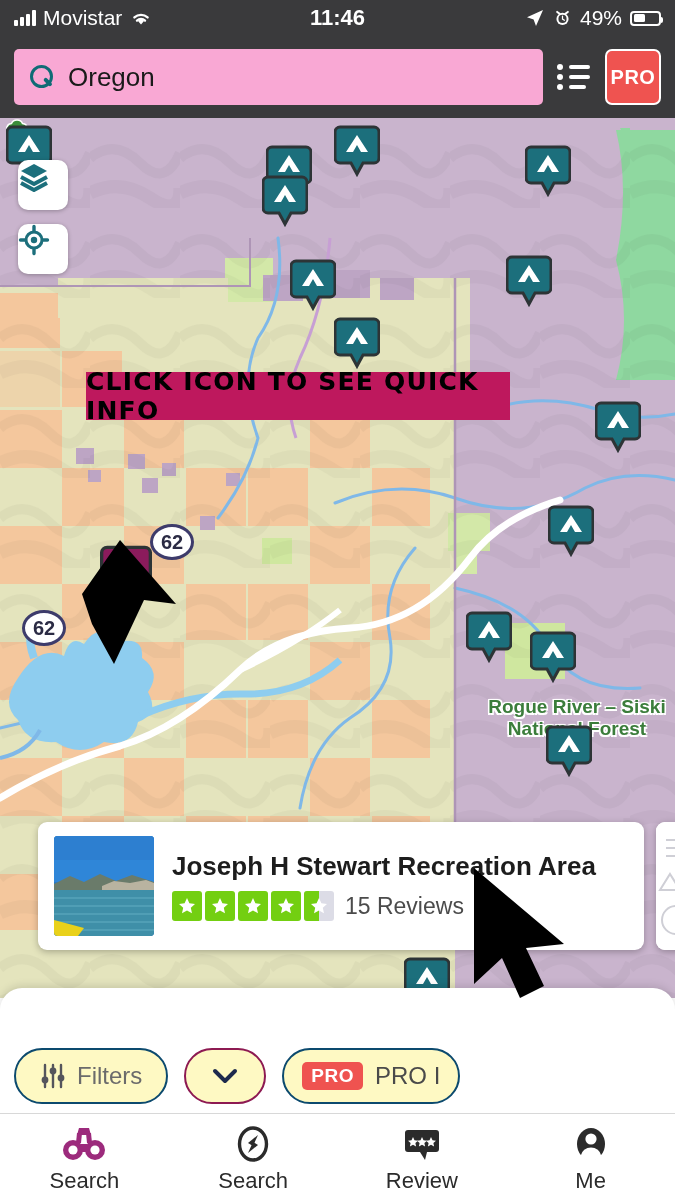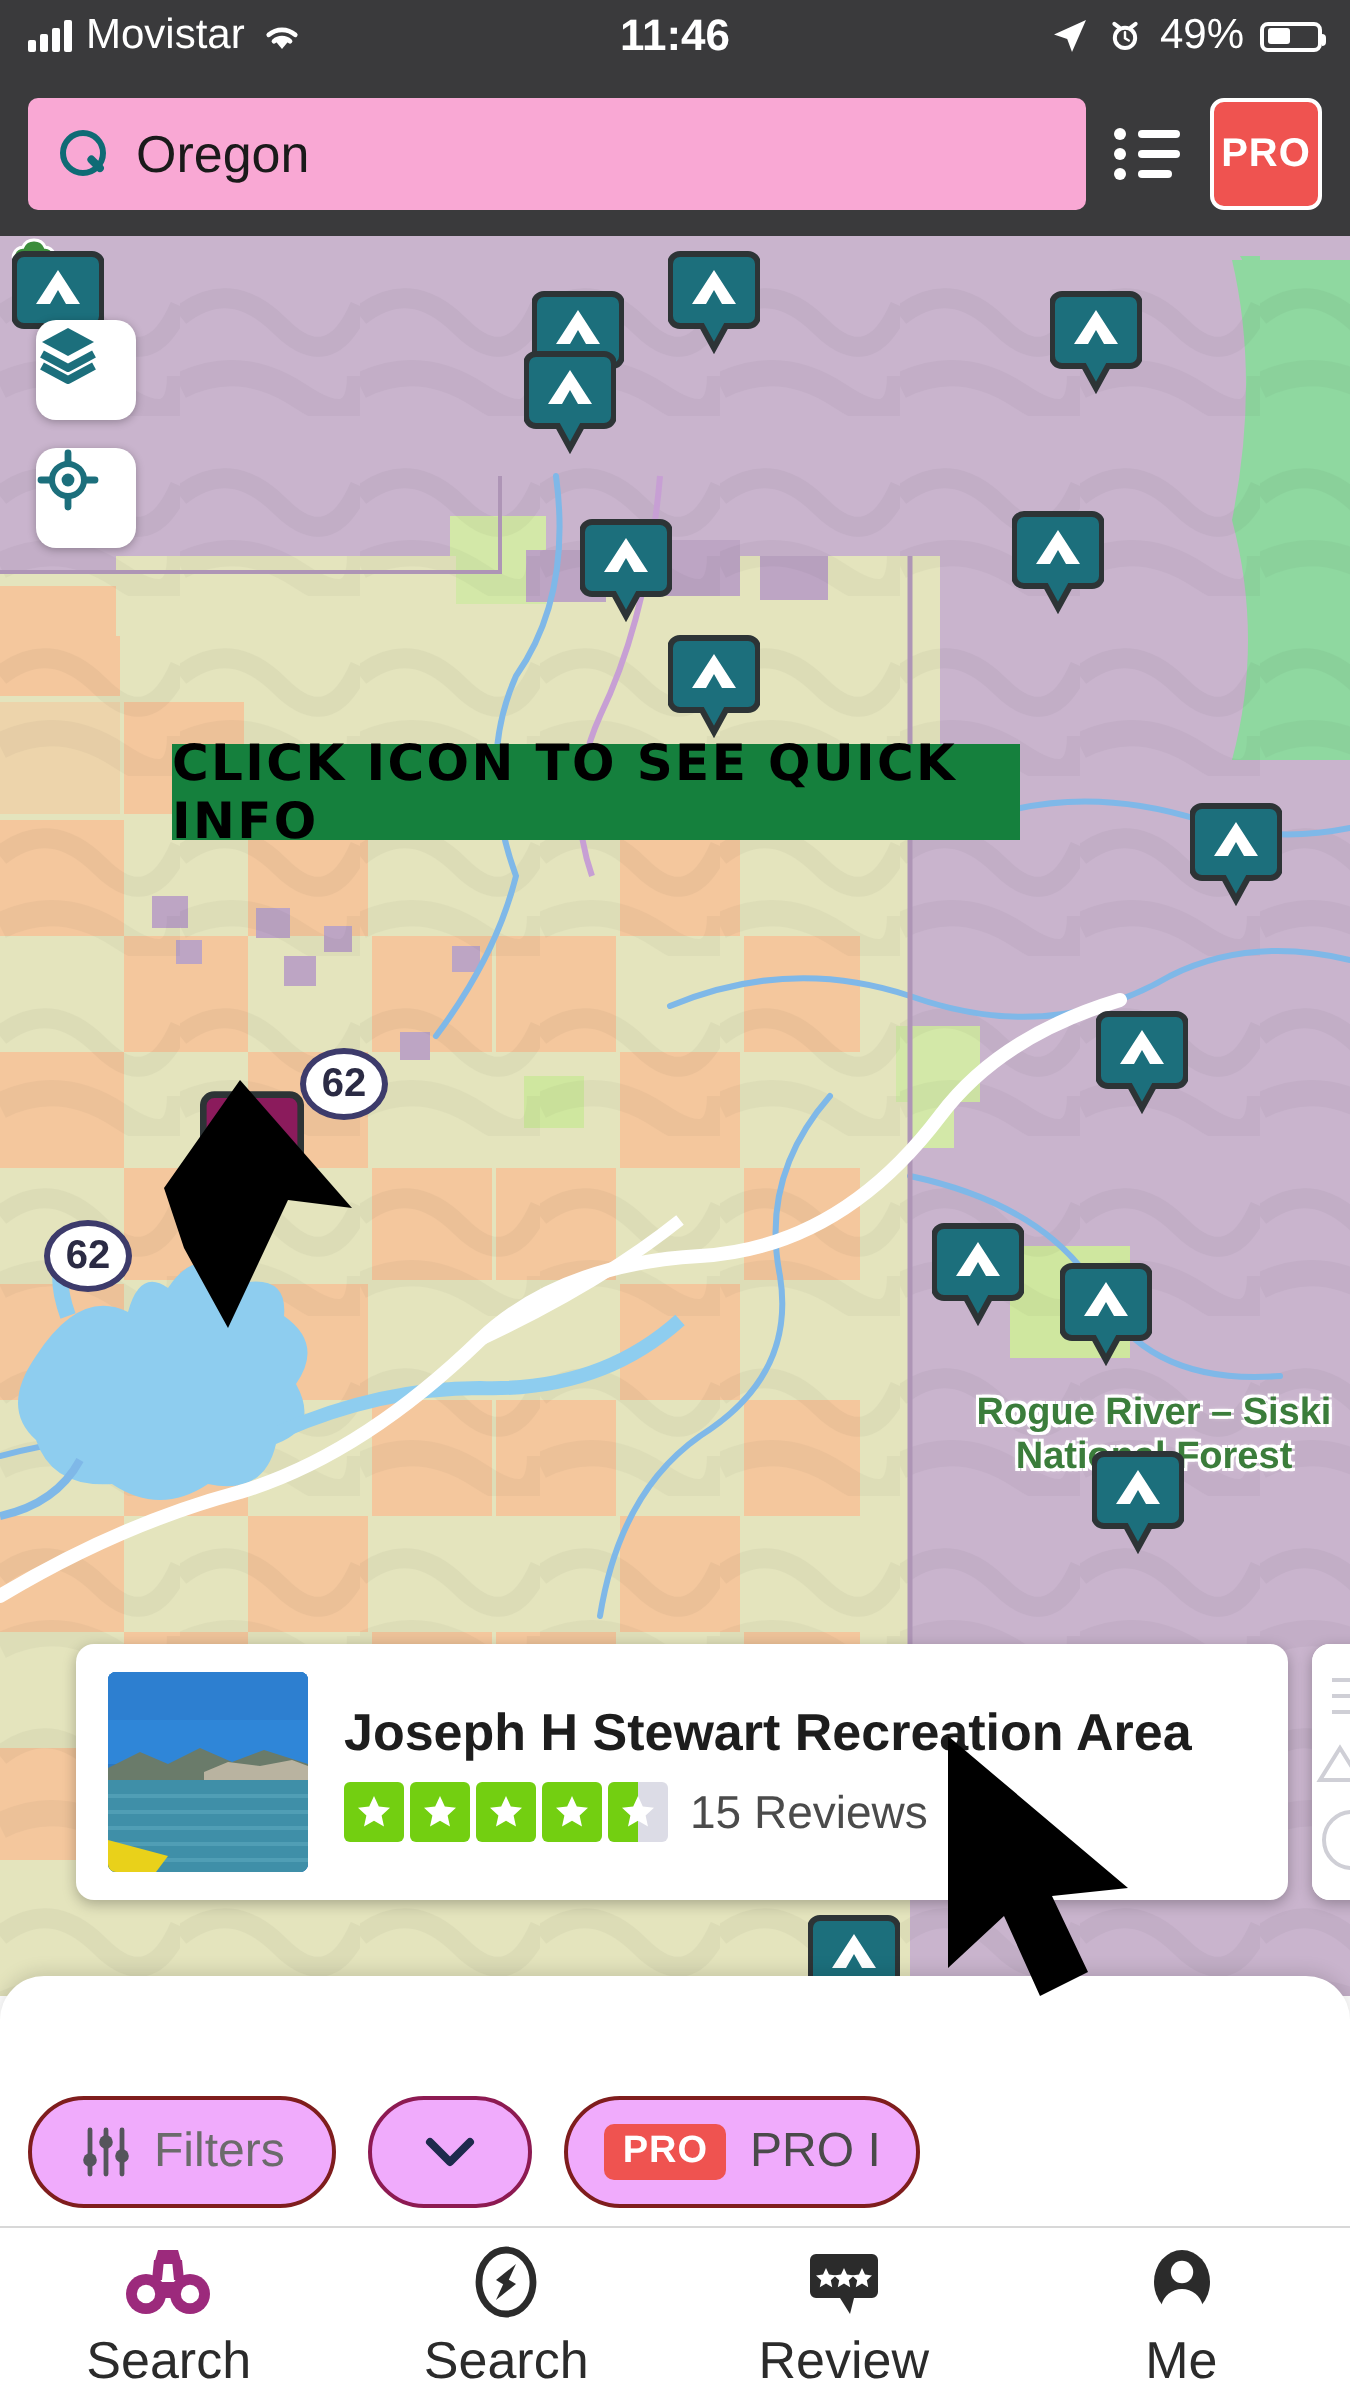--- a/index.html
+++ b/index.html
@@ -95,21 +95,21 @@
   
   .shield{
     position:absolute;width:44px;height:36px;background:#fff;
     border:3px solid #3d3b6b;border-radius:50%;
     display:flex;align-items:center;justify-content:center;
     font-size:20px;font-weight:700;color:#2b2b44;z-index:13;
   }
 
   
   .callout{
-    position:absolute;background:#15803d;z-index:30;
+    position:absolute;background:#be185d;z-index:30;
     font-size:25px;font-weight:700;letter-spacing:1.2px;color:#000;
     display:flex;align-items:center;justify-content:center;
     font-family:"DejaVu Sans", sans-serif;
   }
   .callout.c1{left:86px;top:372px;width:424px;height:48px;}
   .arrowbig{position:absolute;z-index:29;}
 
   
   .cardwrap{position:absolute;left:0;top:818px;width:675px;height:180px;z-index:35;}
   .card{
@@ -138,39 +138,39 @@
   
   .sheet{
     position:absolute;left:0;top:988px;width:675px;height:125px;background:#fff;
     border-radius:22px 22px 0 0;box-shadow:0 -2px 9px rgba(0,0,0,.13);z-index:40;
   }
   .filterrow{
     position:absolute;left:0;top:45px;width:675px;height:62px;
     display:flex;align-items:center;gap:16px;padding-left:14px;
   }
   .chip{
-    height:56px;border:2px solid #7f1d1d;border-radius:28px;background:#f0abfc;
+    height:56px;border:2px solid #0c4a6e;border-radius:28px;background:#fef9c3;
     display:flex;align-items:center;gap:11px;padding:0 24px;flex:none;cursor:pointer;margin-top:24px;
   }
   .chip-label{font-size:24px;color:#6b6b6b;}
   .chip.sort{border-color:#8d1a52;padding:0 26px;}
   .chip.sort .chip-label{color:#1d2a4d;font-weight:700;}
   .chip.pro{padding:0 18px;gap:12px;}
   .proTag{background:#ef5350;color:#fff;border-radius:5px;font-size:19px;
           font-weight:700;padding:3px 9px;letter-spacing:.5px;}
   .chip.pro .chip-label{color:#4a4a4a;}
 
   
   .tabbar{
     position:absolute;left:0;top:1113px;width:675px;height:87px;background:#fff;
     border-top:1px solid #d8d8d8;display:flex;z-index:50;
   }
   .tab{flex:1;display:flex;flex-direction:column;align-items:center;
        justify-content:center;gap:5px;cursor:pointer;padding-top:4px;}
-  .tablabel{font-size:26px;color:#2b2b2b;}
+  .tablabel{font-size:22px;color:#2b2b2b;}
   .tab.active .tablabel{color:#2b2b2b;}
 </style>
 </head>
 <body>
 
 <div class="statusbar">
   <div class="sb-left">
     <span class="bars">
       <i></i>
         <i></i>

